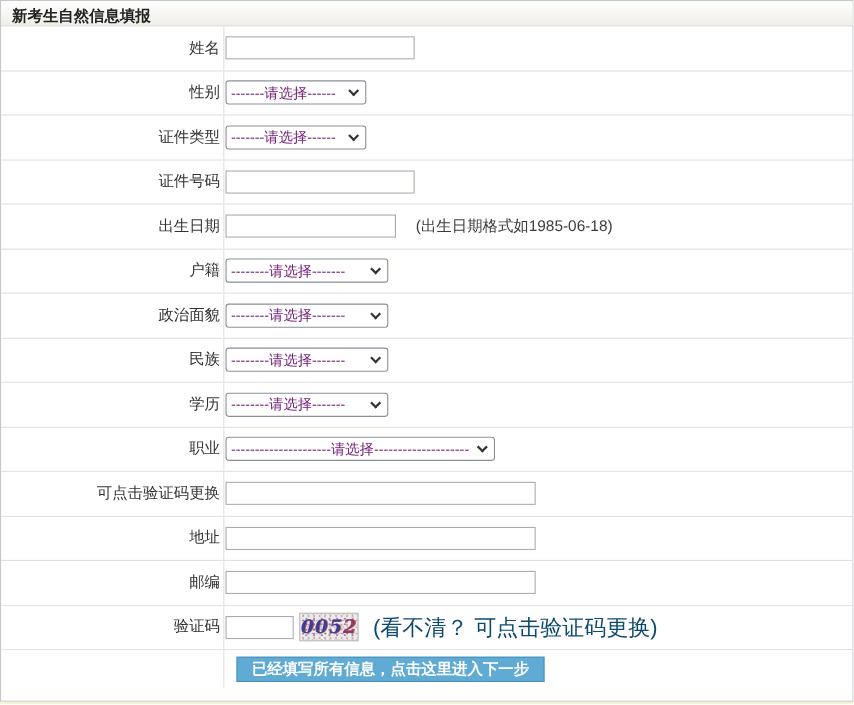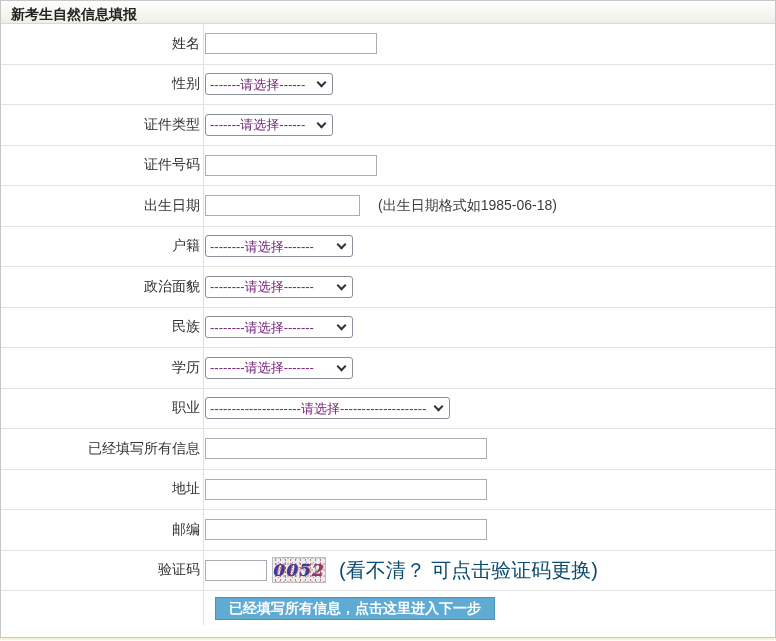--- a/index.html
+++ b/index.html
@@ -203,21 +203,21 @@
       <div class="sel-wrap sel-245">
         <select>
           <option>---------------------请选择--------------------</option>
         </select>
         <span class="chev"></span>
       </div>
     </div>
   </div>
 
   <div class="row">
-    <div class="cell-label">已经填写所有信息</div>
+    <div class="cell-label">可点击验证码更换</div>
     <div class="cell-field">
       <input type="text" class="txt w282" value="" style="">
     </div>
   </div>
 
   <div class="row">
     <div class="cell-label">地址</div>
     <div class="cell-field">
       <input type="text" class="txt w282" value="" style="">
     </div>

